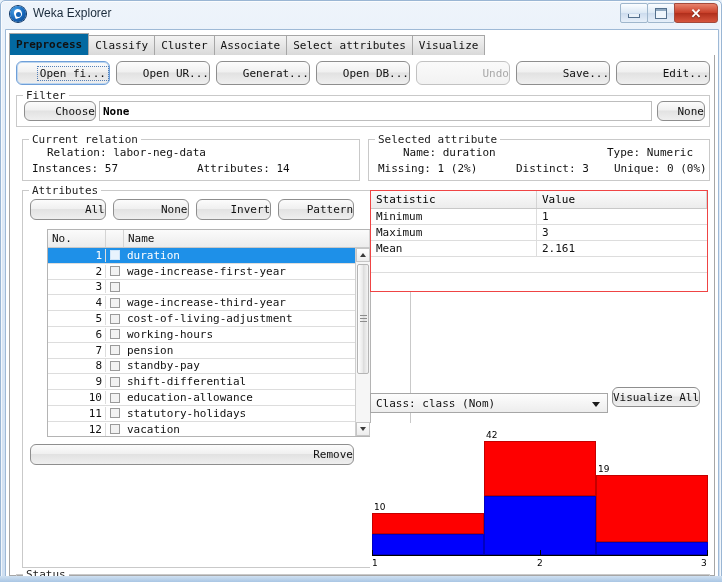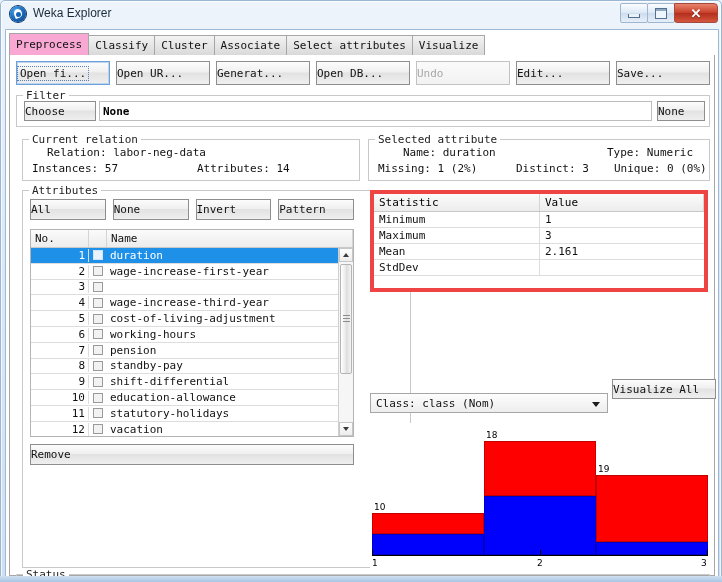--- a/index.html
+++ b/index.html
@@ -142,47 +142,47 @@
     border-bottom: none;
     background: linear-gradient(#f3f3f3, #d9d9d9);
     font-family: "DejaVu Sans Mono", monospace;
     font-size: 11px;
     color: #111;
     margin-right: -1px;
     white-space: nowrap;
   }
   .tab.active {
     height: 22px;
-    background: #f9a8d4;
+    background: #0369a1;
     border-color: #a6a6a6;
-    font-weight: normal;
+    font-weight: bold;
     z-index: 2;
   }
 
   
   .panel {
     position: absolute;
     left: 3px; top: 25px;
     width: 706px; height: 521px;
     box-sizing: border-box;
     background: #ffffff;
     border: 1px solid #a6a6a6;
     border-top: none;
   }
 
   
   .btn {
     box-sizing: border-box;
     border: 1px solid #8e8e8e;
-    border-radius: 0;
+    border-radius: 6px;
     background: linear-gradient(#fcfcfc, #f0f0f0 45%, #e2e2e2 50%, #efefef);
     font-family: "DejaVu Sans Mono", monospace;
     font-size: 11px;
     color: #111;
-    display: flex; align-items: center; justify-content: flex-start;
+    display: flex; align-items: center; justify-content: flex-end;
     white-space: nowrap;
     user-select: none;
   }
   .btn.focused {
     border: 1px solid #6f9fd8;
     box-shadow: inset 0 0 0 1px #bcd6f0;
   }
   .btn.focused .lbl {
     border: 1px dotted #5580b8;
     padding: 0 2px;
@@ -264,21 +264,21 @@
     position: absolute;
     left: 7px; top: 8px;
     width: 324px; height: 21px;
     display: flex; gap: 7px;
   }
   .attr-buttons .btn { flex: 1 1 0; height: 21px; }
 
   
   .attr-table-wrap {
     position: absolute;
-    left: 7px; top: 38px;
+    left: 24px; top: 38px;
     width: 324px; height: 208px;
     box-sizing: border-box;
     border: 1px solid #b4b4b4;
     background: #404040;
     overflow: hidden;
   }
   .attr-head {
     display: flex;
     height: 18px;
     box-sizing: border-box;
@@ -403,21 +403,21 @@
   #sa-missing { position: absolute; left: 9px; top: 22px; }
   #sa-distinct { position: absolute; left: 147px; top: 22px; }
   #sa-unique { position: absolute; left: 245px; top: 22px; }
 
   
   .stats-wrap {
     position: absolute;
     left: 360px; top: 135px;
     width: 338px; height: 102px;
     box-sizing: border-box;
-    border: 4px solid #ef4444;
+    border: 1px solid #ef4444;
     background: #ffffff;
     overflow: hidden;
   }
   .stats-head {
     display: flex; height: 18px;
     box-sizing: border-box;
     border-bottom: 1px solid #c8c8c8;
     background: linear-gradient(#fbfbfb, #ececec);
   }
   .stats-head .th {
@@ -463,22 +463,22 @@
   #class-combo .arrow {
     position: absolute;
     right: 7px; top: 8px;
     width: 0; height: 0;
     border-left: 4.5px solid transparent;
     border-right: 4.5px solid transparent;
     border-top: 5px solid #1b1b1b;
   }
   #visualize-all-btn {
     position: absolute;
-    left: 602px; top: 324px;
-    width: 104px; height: 20px;
+    left: 602px; top: 332px;
+    width: 88px; height: 20px;
   }
 
   
   .hist {
     position: absolute;
     left: 360px; top: 368px;
     width: 340px; height: 150px;
     background: #ffffff;
   }
   .hist-plot {
@@ -603,24 +603,24 @@
           <div class="btn">
             <span>Generat...</span>
           </div>
           <div class="btn">
             <span>Open DB...</span>
           </div>
           <div class="btn disabled">
             <span>Undo</span>
           </div>
           <div class="btn">
+            <span>Save...</span>
+          </div>
+          <div class="btn">
             <span>Edit...</span>
-          </div>
-          <div class="btn">
-            <span>Save...</span>
           </div>
         </div>
 
         <div class="group" id="filter-group">
           <div class="group-title">Filter</div>
           <div class="btn" id="choose-btn">
             <span>Choose</span>
           </div>
           <div id="filter-field">None</div>
           <div class="btn" id="apply-btn">
@@ -806,21 +806,20 @@
               </div>
               <div class="stats-row">
                 <div class="td stats-c1">Maximum</div>
                 <div class="td stats-c2">3</div>
               </div>
               <div class="stats-row">
                 <div class="td stats-c1">Mean</div>
                 <div class="td stats-c2">2.161</div>
               </div>
               <div class="stats-row">
-                <div class="td stats-c1">StdDev</div>
               </div>
             </div>
         </div>
 
         <div id="class-combo">
           <span>Class: class (Nom)</span>
           <span class="arrow"></span>
         </div>
         <div class="btn" id="visualize-all-btn">
           <span>Visualize All</span>
@@ -830,21 +829,21 @@
           <div class="hist-plot" id="hist-plot">
               <div class="bar" style="left: 2px; width: 112px; height: 42.2222px;">
                 <div class="seg-red" style="top: 0px; height: 21.1111px; background: rgb(254, 0, 0);"></div>
                 <div class="seg-blue" style="height: 21.1111px; background: rgb(0, 0, 253);"></div>
               </div>
               <div class="bar-label" style="left: 4px; top: 78.7778px;">10</div>
               <div class="bar" style="left: 114px; width: 112px; height: 114px;">
                 <div class="seg-red" style="top: 0px; height: 54.8889px; background: rgb(254, 0, 0);"></div>
                 <div class="seg-blue" style="height: 59.1111px; background: rgb(0, 0, 253);"></div>
               </div>
-              <div class="bar-label" style="left: 116px; top: 7px;">18</div>
+              <div class="bar-label" style="left: 116px; top: 7px;">42</div>
               <div class="bar" style="left: 226px; width: 112px; height: 80.2222px;">
                 <div class="seg-red" style="top: 0px; height: 67.5556px; background: rgb(254, 0, 0);"></div>
                 <div class="seg-blue" style="height: 12.6667px; background: rgb(0, 0, 253);"></div>
               </div>
               <div class="bar-label" style="left: 228px; top: 40.7778px;">19</div>
             </div>
           <div class="axis-line"></div>
           <div id="hist-axis">
               <div class="axis-tick" style="left: 2px;"></div>
               <div class="axis-tick-label" style="left: 2px;">1</div>

